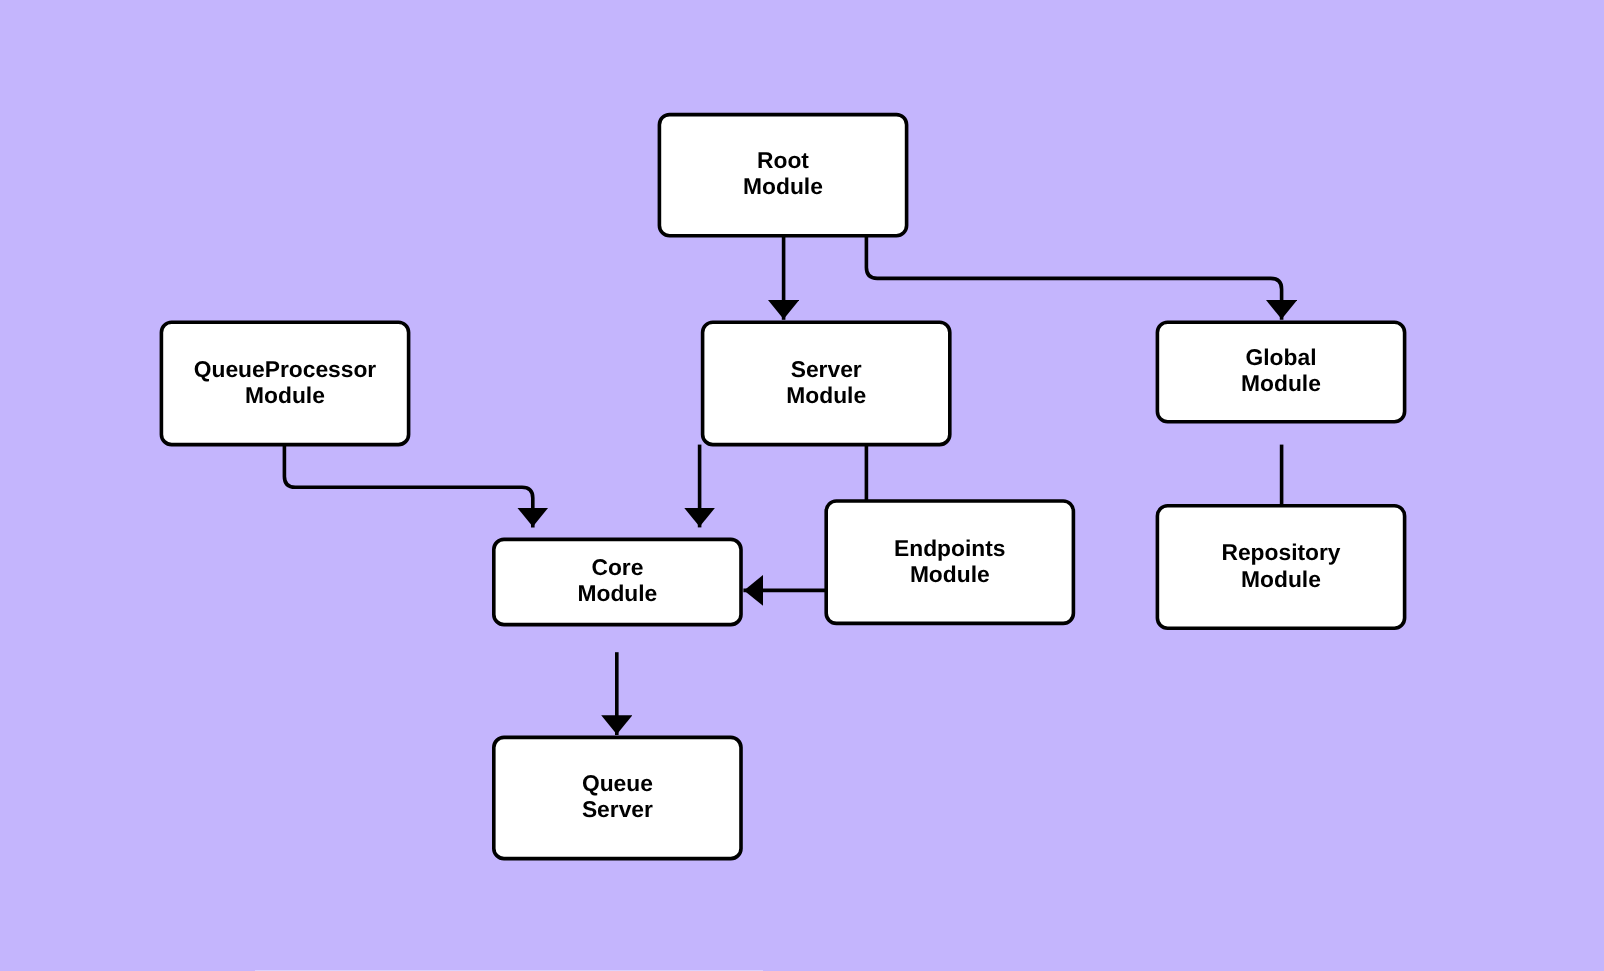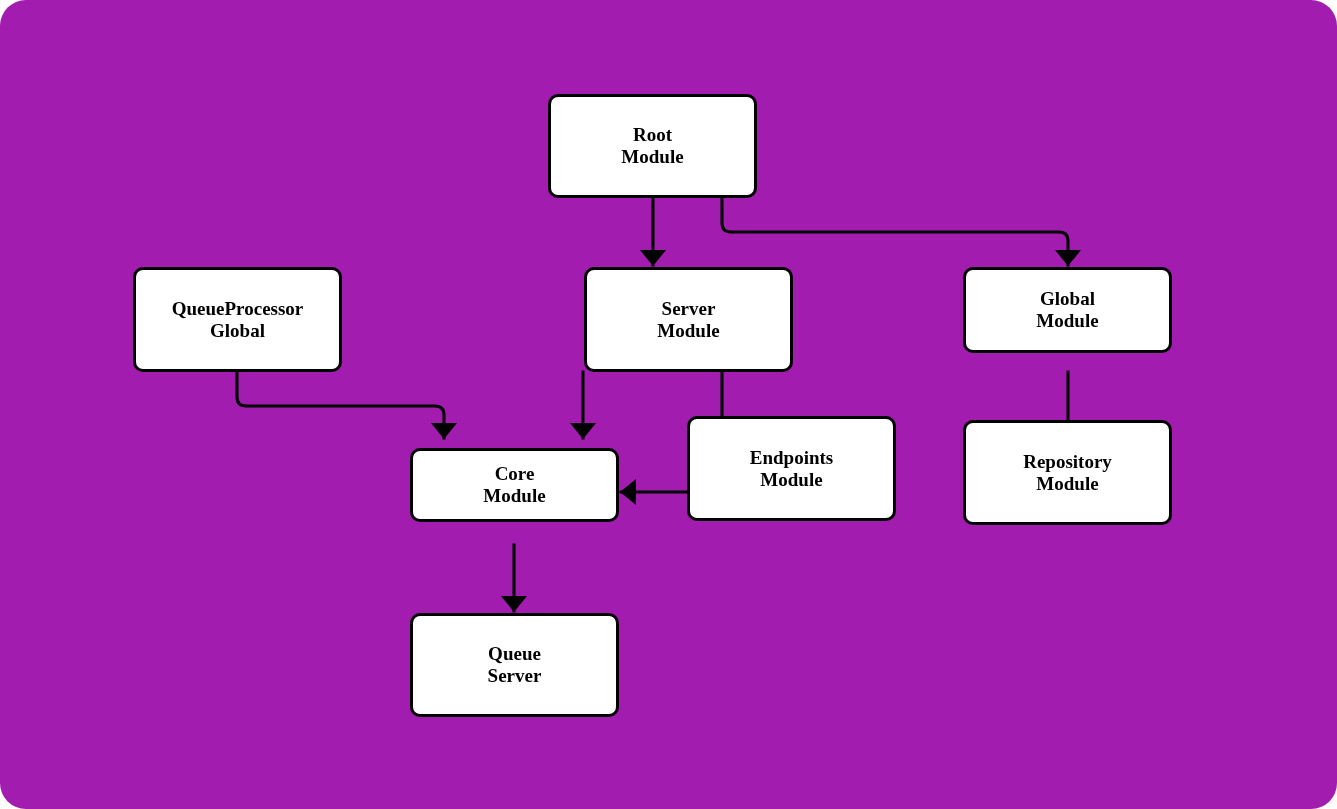--- a/index.html
+++ b/index.html
@@ -4,24 +4,23 @@
 <style>
   html, body {
     margin: 0;
     padding: 0;
     background: #ffffff;
   }
   #canvas {
     position: relative;
     width: 1337px;
     height: 809px;
-    background: #a21caf;
+    background: #c4b5fd;
     overflow: hidden;
-    font-family: Liberation Serif, serif;
-    border-radius: 26px;
+    font-family: Liberation Sans, sans-serif;
   }
   #edges {
     position: absolute;
     left: 0;
     top: 0;
     width: 1337px;
     height: 809px;
   }
   #edges path.edge {
     fill: none;
@@ -70,21 +69,21 @@
         <path class="edge" d="M514,545 L514,611" marker-end="url(#arrowhead)" stroke="#000000"></path>
       </g>
   </svg>
   <div id="nodes">
       <div class="node" style="left: 548px; top: 94px; width: 209px; height: 104px;">
         <div class="node-label">Root
 Module</div>
       </div>
       <div class="node" style="left: 133px; top: 267px; width: 209px; height: 105px;">
         <div class="node-label">QueueProcessor
-Global</div>
+Module</div>
       </div>
       <div class="node" style="left: 548px; top: 267px; width: 209px; height: 105px; margin-left: 36px;">
         <div class="node-label">Server
 Module</div>
       </div>
       <div class="node" style="left: 963px; top: 267px; width: 209px; height: 86px;">
         <div class="node-label">Global
 Module</div>
       </div>
       <div class="node" style="left: 410px; top: 448px; width: 209px; height: 74px;">

